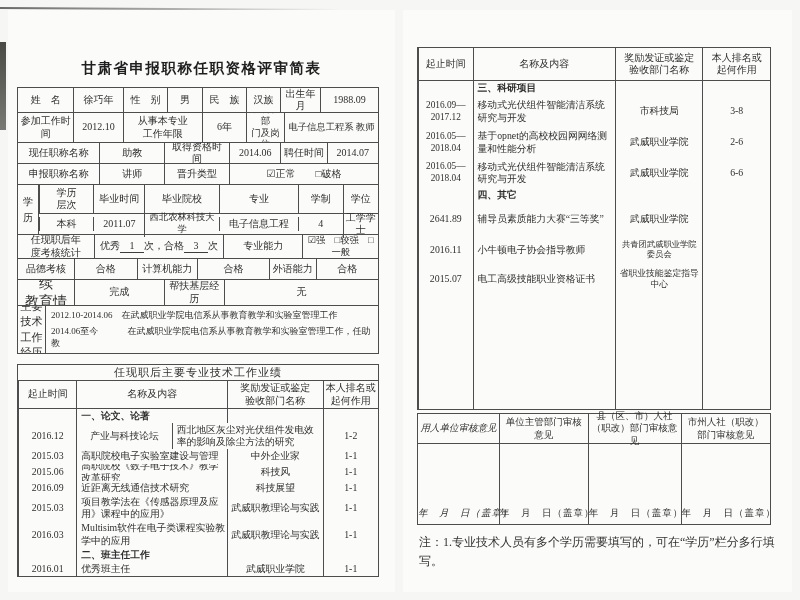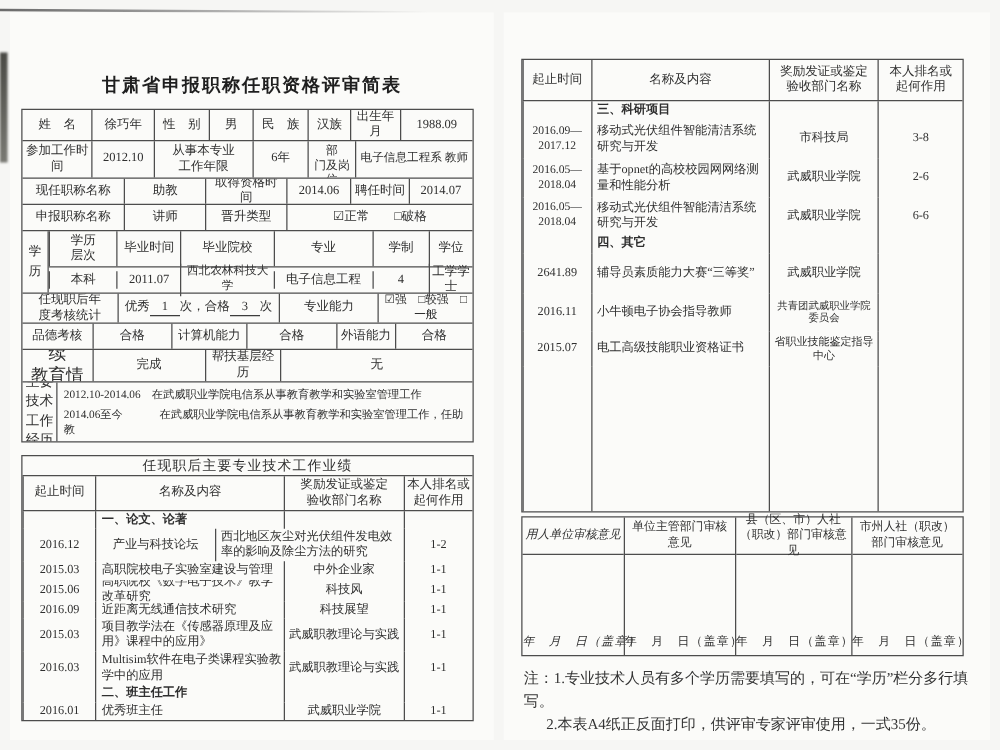--- a/index.html
+++ b/index.html
@@ -346,17 +346,16 @@
       <div class="rcol" style="width:25.4%">
         <div class="rhdr">市州人社（职改）
 部门审核意见</div>
         <div class="rbody"></div>
         <div class="rstamp">年　月　日（盖章）</div>
       </div>
     </div>
 
     <div class="notes">
       <div>注：1.专业技术人员有多个学历需要填写的，可在“学历”栏分多行填写。</div>
-      <div class="l2">2.本表A4纸正反面打印，供评审专家评审使用，一式35份。</div>
     </div>
   </div>
 
 </div>
 
 </body></html>

